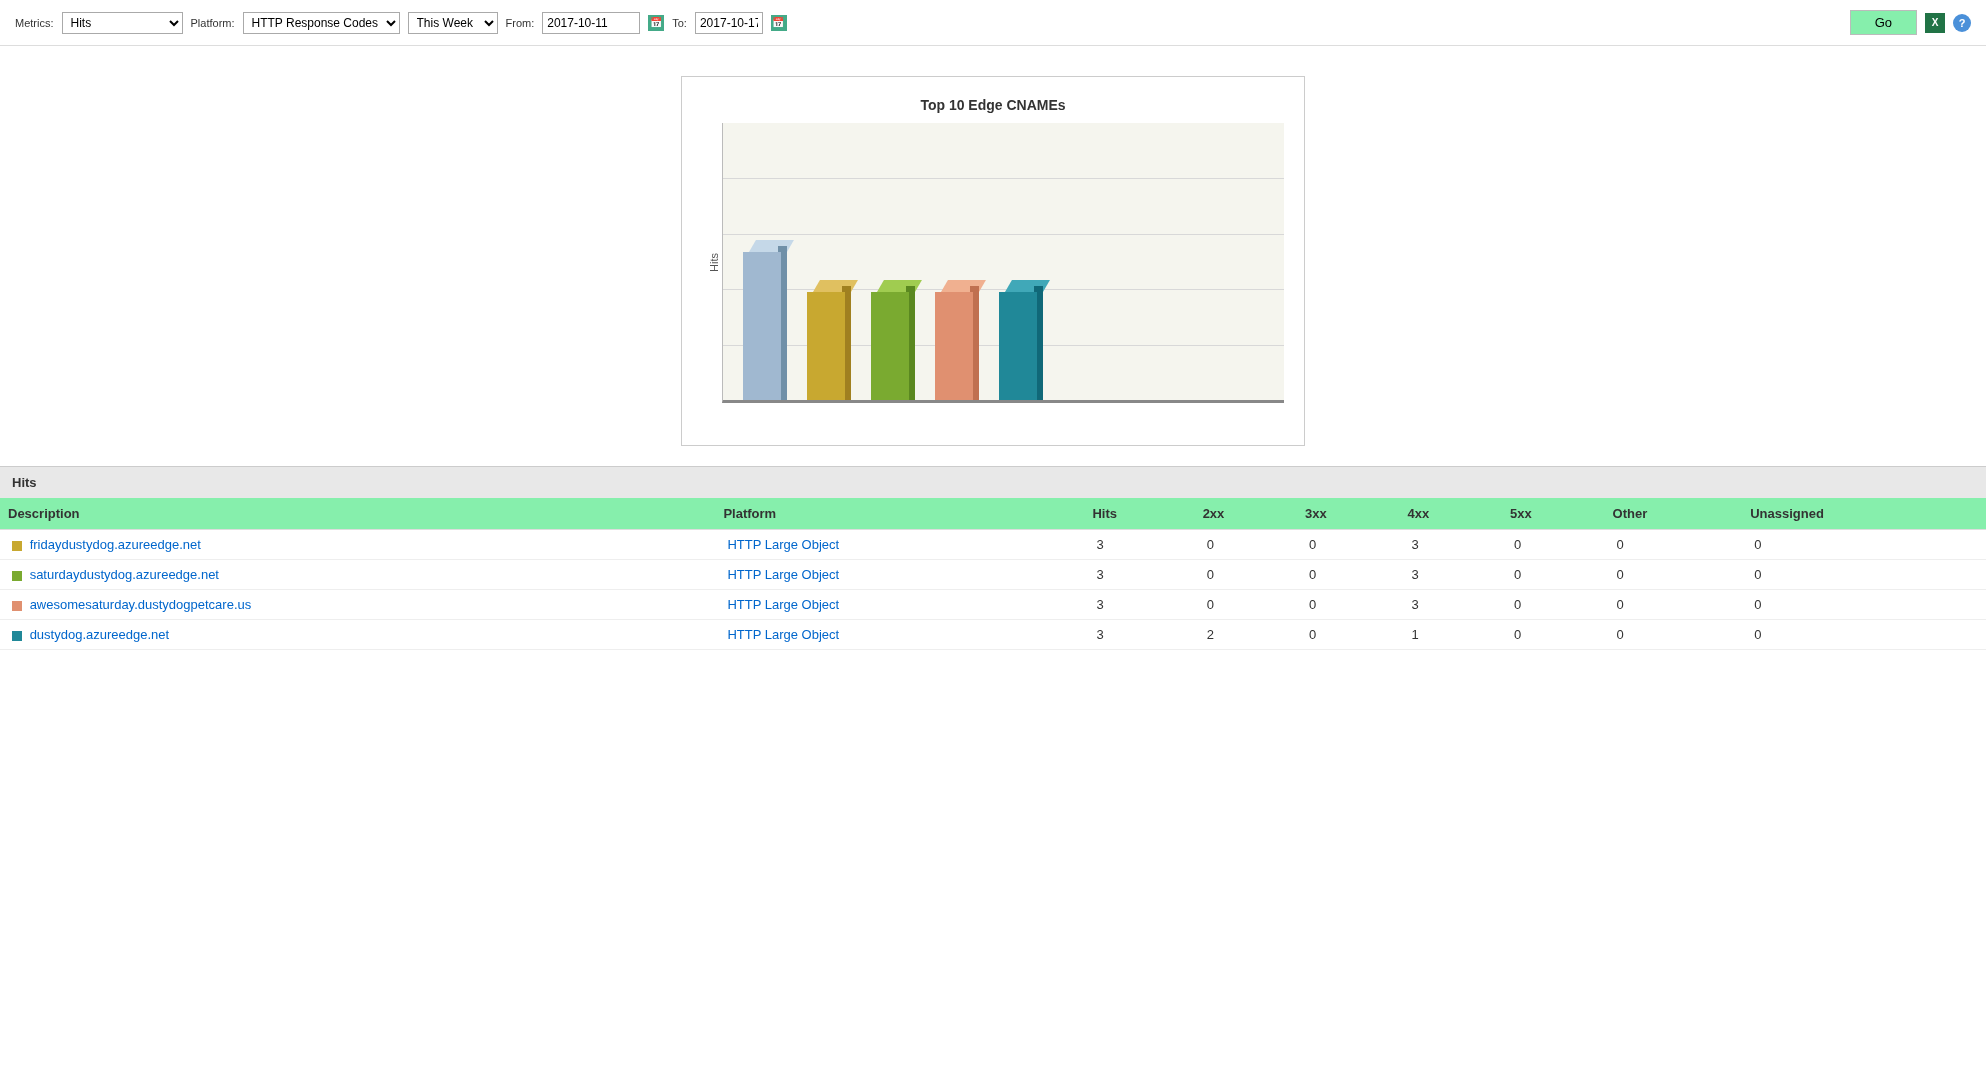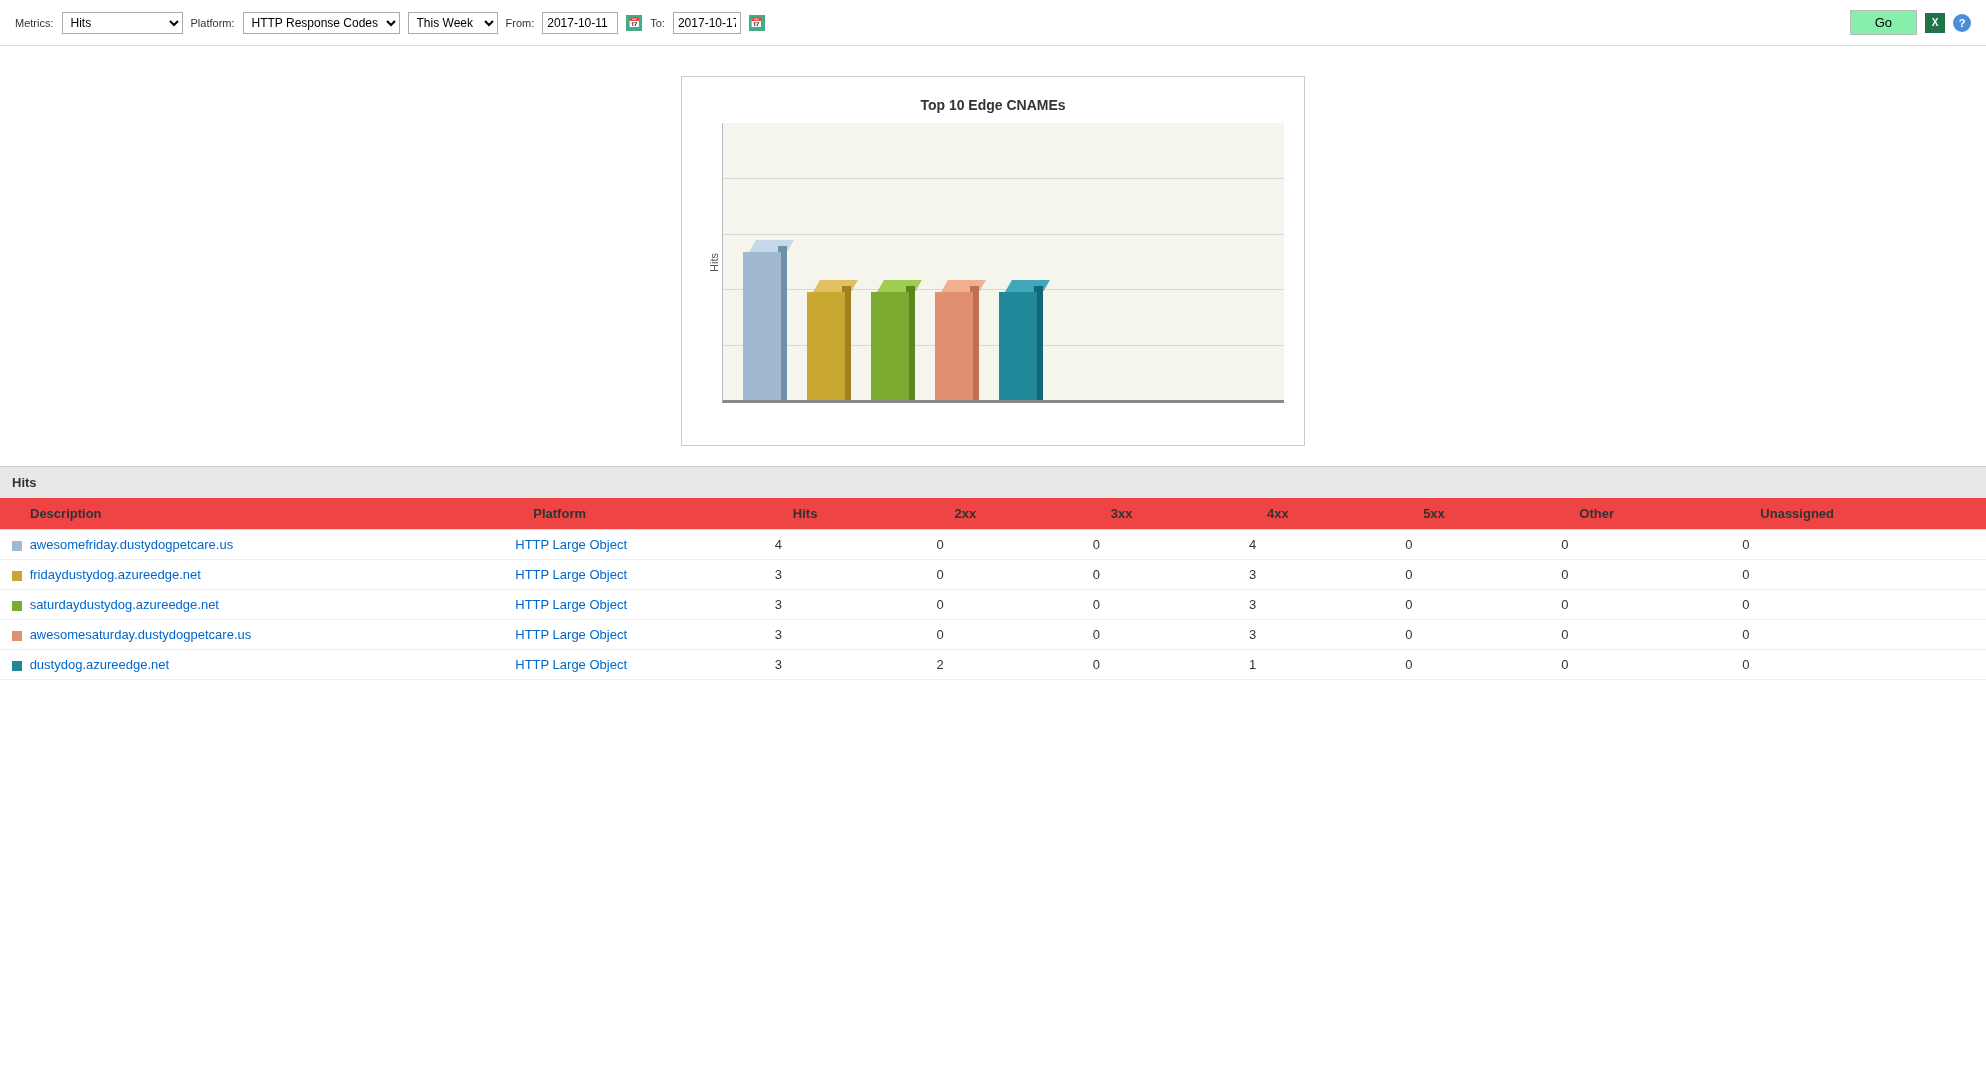--- a/index.html
+++ b/index.html
@@ -92,24 +92,24 @@
       font-size: 13px;
       border-top: 1px solid #ccc;
     }
     table {
       width: 100%;
       border-collapse: collapse;
       font-size: 13px;
     }
     table th {
       text-align: left;
-      padding: 8px 30px;
+      padding: 8px 8px;
       border-bottom: 1px solid #ddd;
       font-weight: bold;
-      background: #ef4444;
+      background: #86efac;
     }
     table td {
       padding: 7px 12px;
       border-bottom: 1px solid #eee;
     }
     .color-dot {
       display: inline-block;
       width: 10px; height: 10px;
       margin-right: 4px;
       vertical-align: middle;
@@ -143,21 +143,21 @@
 
   <select style="margin-left:0;">
     <option>This Week</option>
     <option>Last Week</option>
     <option>This Month</option>
     <option>Last Month</option>
     <option>Custom</option>
   </select>
 
   <label>From:</label>
-  <input type="text" style="width: 76px;" value="2017-10-11">
+  <input type="text" style="width: 98px;" value="2017-10-11">
   <span class="date-icon">📅</span>
 
   <label>To:</label>
   <input type="text" style="width: 68px;" value="2017-10-17">
   <span class="date-icon">📅</span>
 
   <button class="go-btn">Go</button>
   <span class="excel-icon" title="Export to Excel">X</span>
   <span class="help-icon">?</span>
 </div>
@@ -254,34 +254,20 @@
       <th>Hits</th>
       <th>2xx</th>
       <th>3xx</th>
       <th>4xx</th>
       <th>5xx</th>
       <th>Other</th>
       <th>Unassigned</th>
     </tr>
   </thead>
   <tbody id="table-body">
-  <tr>
-      <td>
-        <span class="color-dot" style="background:#a0b8d0;"></span>
-        <a class="cname-link" href="#">awesomefriday.dustydogpetcare.us</a>
-      </td>
-      <td><a class="platform-link" href="#">HTTP Large Object</a></td>
-      <td>4</td>
-      <td>0</td>
-      <td>0</td>
-      <td>4</td>
-      <td>0</td>
-      <td>0</td>
-      <td>0</td>
-    </tr>
       <tr>
       <td>
         <span class="color-dot" style="background:#c8a830;"></span>
         <a class="cname-link" href="#">fridaydustydog.azureedge.net</a>
       </td>
       <td><a class="platform-link" href="#">HTTP Large Object</a></td>
       <td>3</td>
       <td>0</td>
       <td>0</td>
       <td>3</td>

